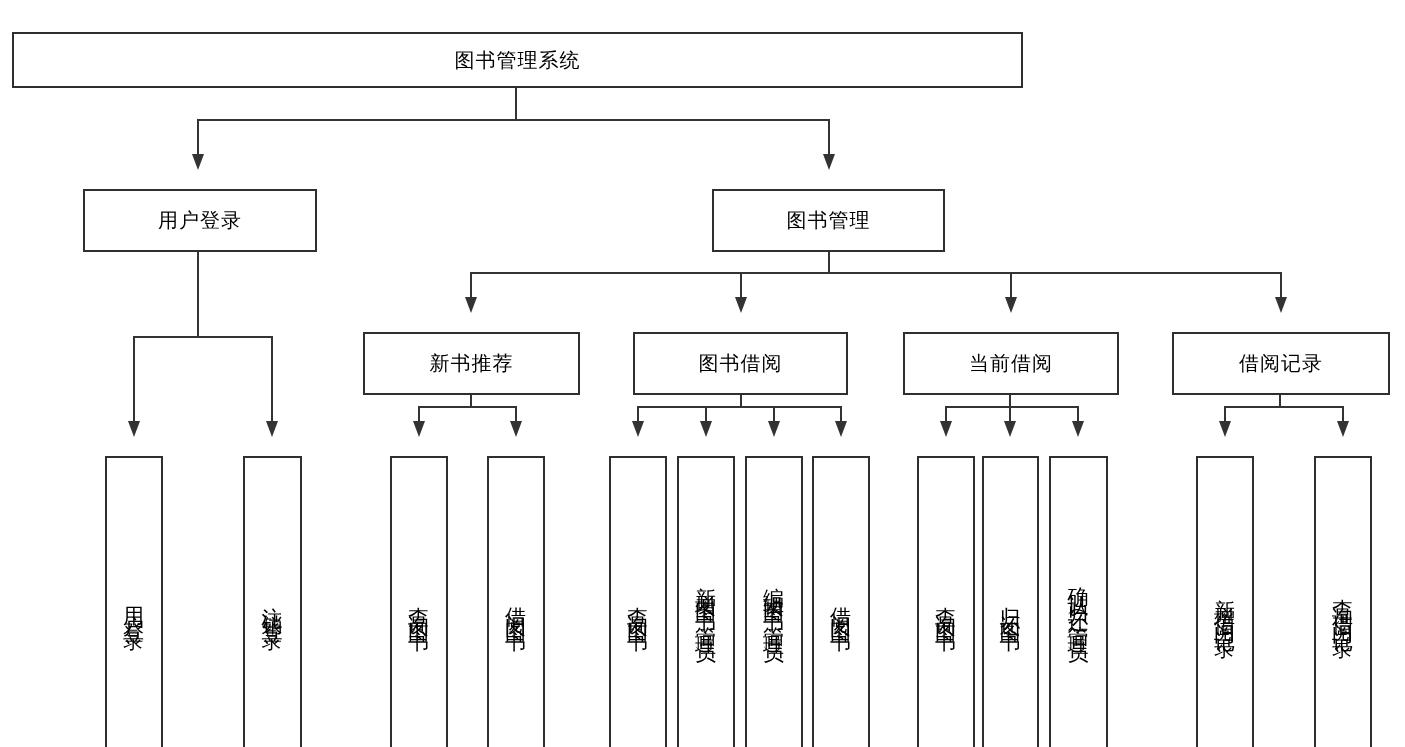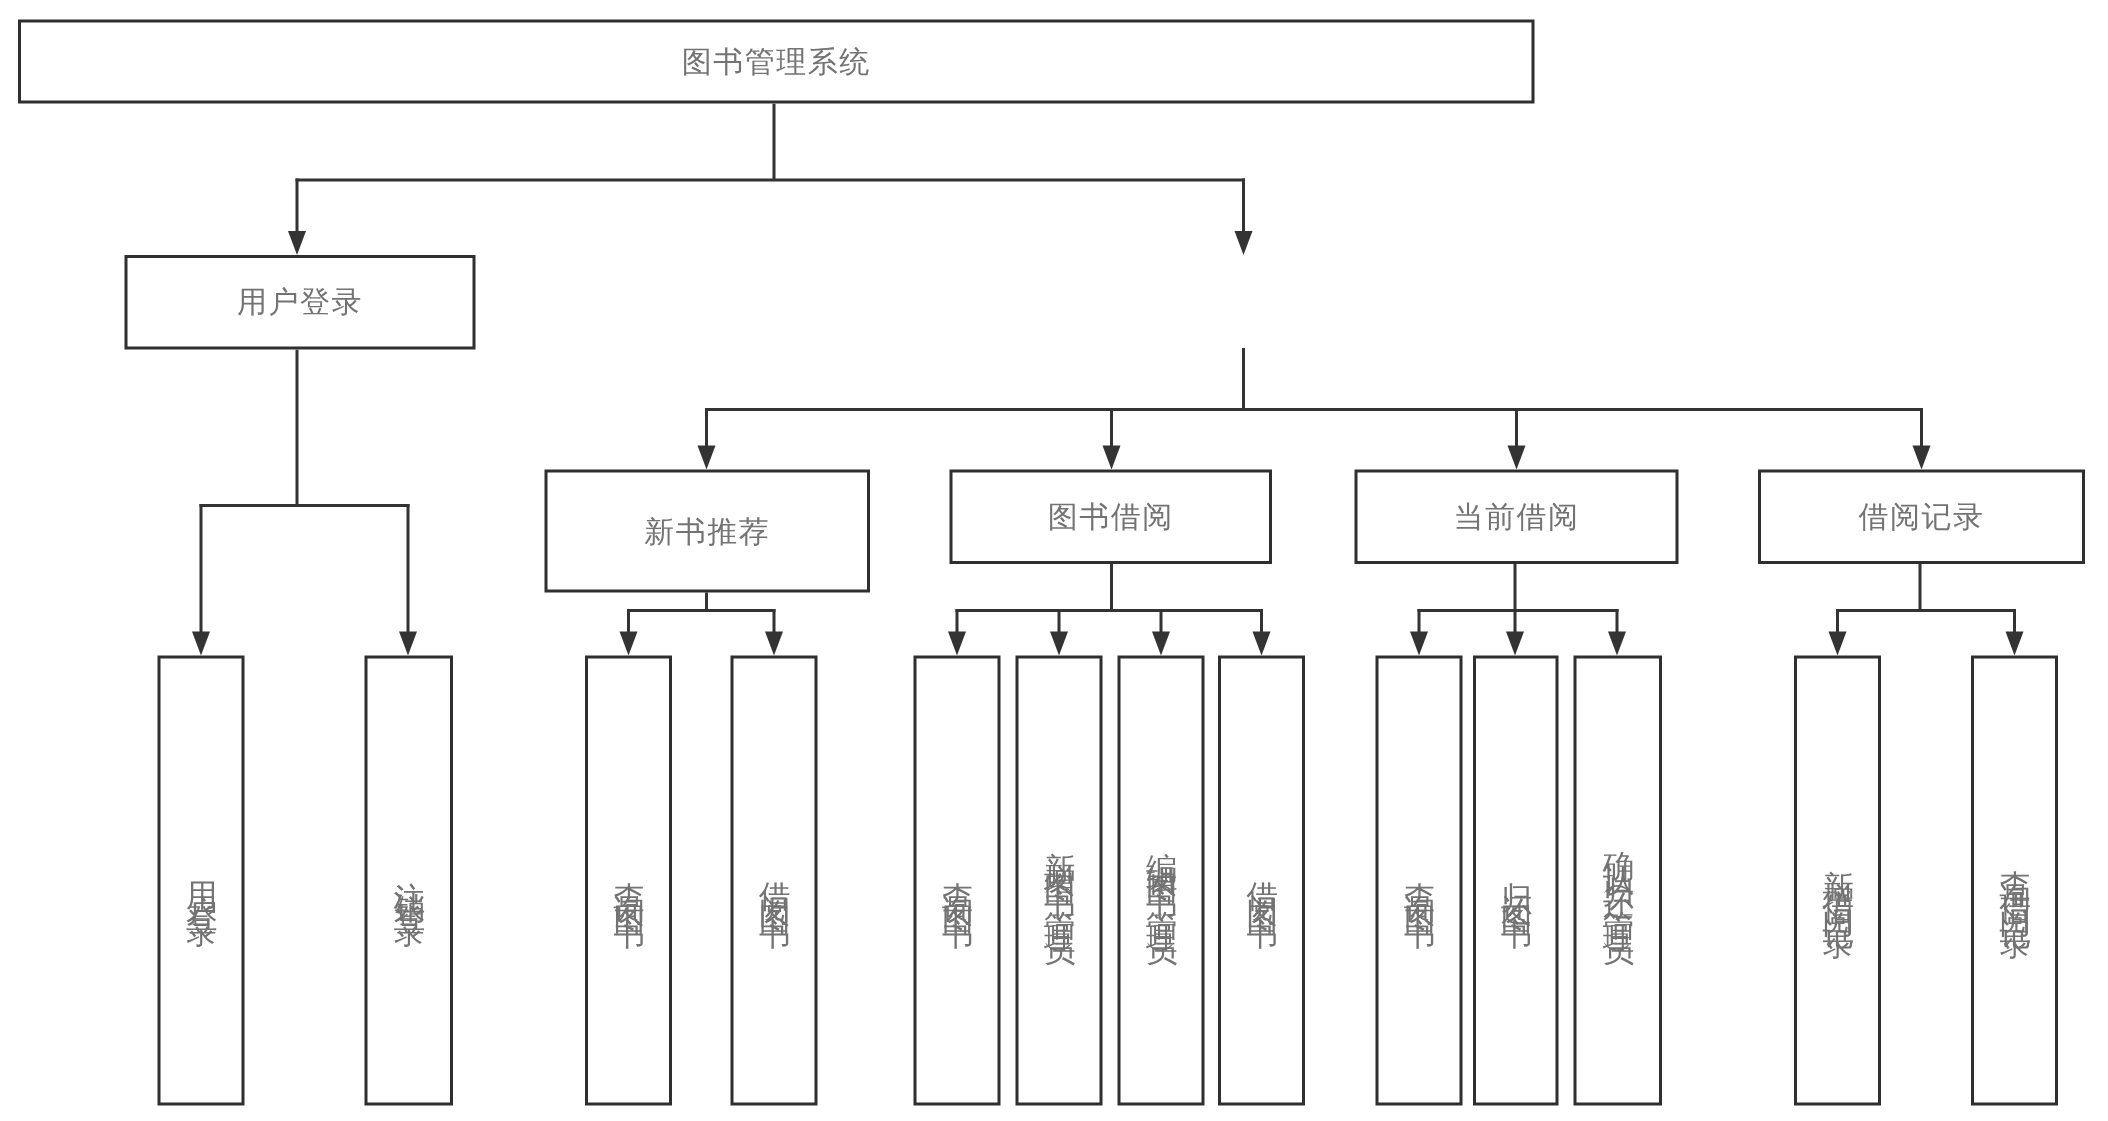--- a/index.html
+++ b/index.html
@@ -4,21 +4,21 @@
 <style>
   html,body { margin:0; padding:0; background:#ffffff; }
   #stage {
     position:relative; width:1405px; height:747px; background:#ffffff;
     font-family:"Liberation Sans", sans-serif; overflow:hidden;
   }
   .node {
     position:absolute; box-sizing:border-box;
     border:2px solid #2f2f2f; background:#ffffff;
     display:flex; align-items:center; justify-content:center;
-    color:#737373; font-size:20px;
+    color:#000000; font-size:20px;margin-top:19px;
   }
   .node .htext { white-space:nowrap; letter-spacing:1px; }
   .leaf { font-size:21px; }
   .leaf .vtext {
     writing-mode:vertical-rl; text-orientation:mixed;
     letter-spacing:8px; line-height:1;
   }
   .vl { position:absolute; width:2px; background:#333333; }
   .hl { position:absolute; height:2px; background:#333333; }
   .ah {
@@ -95,22 +95,25 @@
   <div class="vl" style="left:1342px;top:406px;height:16px"></div>
   <div class="ah" style="left:1337px;top:421px"></div>
 
   <div class="node" style="left:12px;top:13px;width:1011px;height:56px">
     <span class="htext">图书管理系统</span>
   </div>
 
   <div class="node" style="left:83px;top:170px;width:234px;height:63px">
     <span class="htext">用户登录</span>
   </div>
+  <div class="node" style="left:712px;top:170px;width:233px;height:63px">
+    <span class="htext">图书管理</span>
+  </div>
 
-  <div class="node" style="left:363px;top:313px;width:217px;height:82px">
+  <div class="node" style="left:363px;top:313px;width:217px;height:63px">
     <span class="htext">新书推荐</span>
   </div>
   <div class="node" style="left:903px;top:313px;width:216px;height:63px">
     <span class="htext">当前借阅</span>
   </div>
   <div class="node" style="left:633px;top:313px;width:215px;height:63px">
     <span class="htext">图书借阅</span>
   </div>
   <div class="node" style="left:1172px;top:313px;width:218px;height:63px">
     <span class="htext">借阅记录</span>

